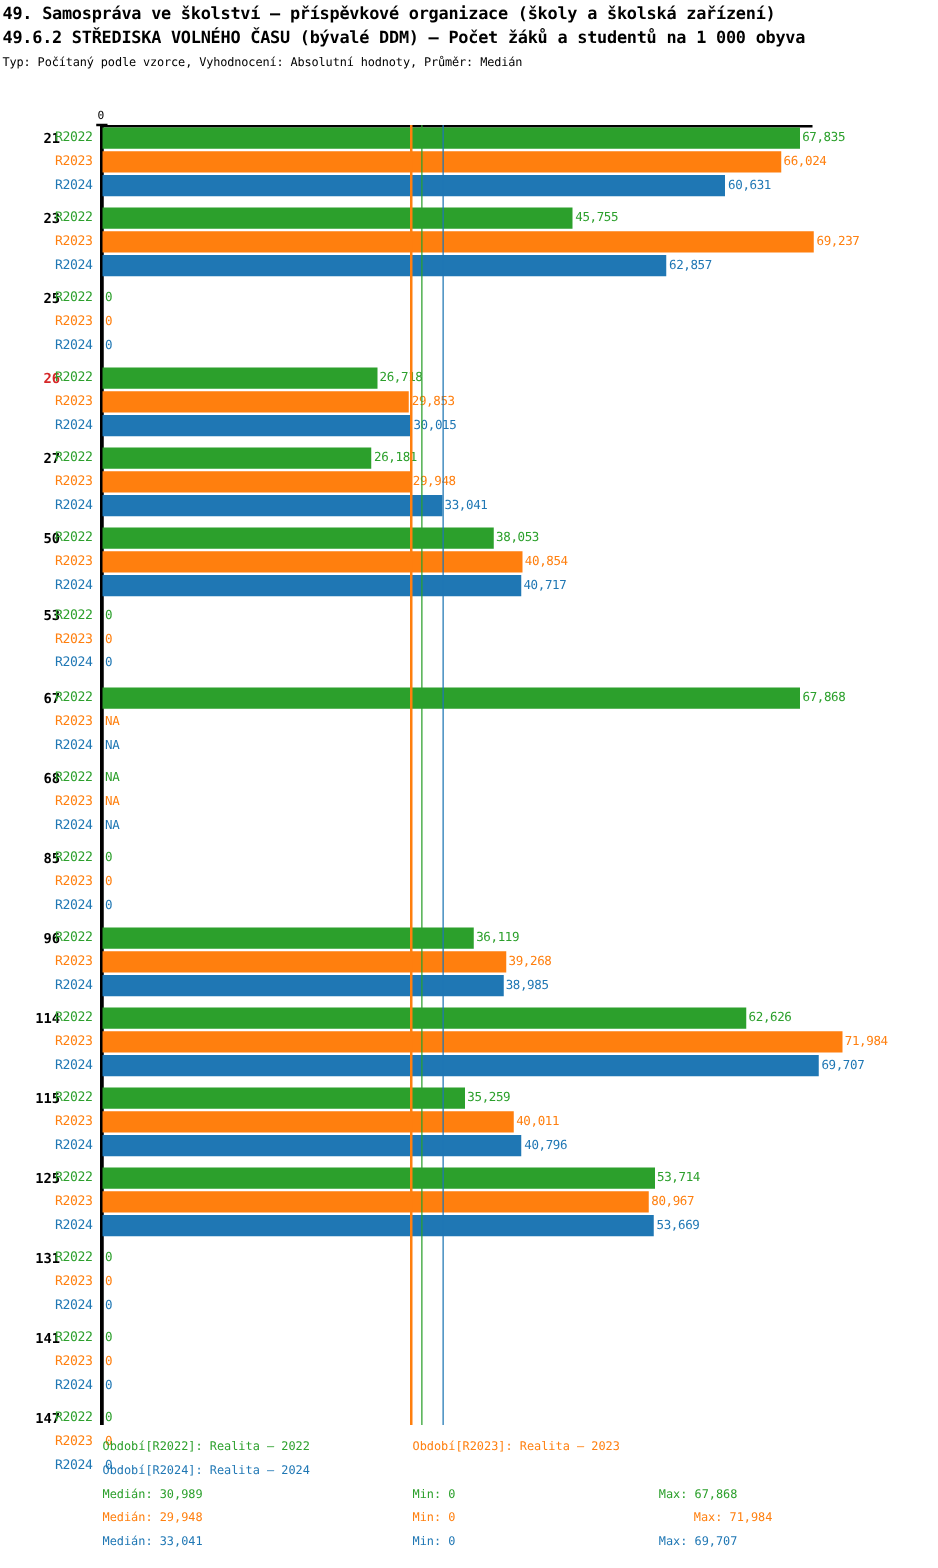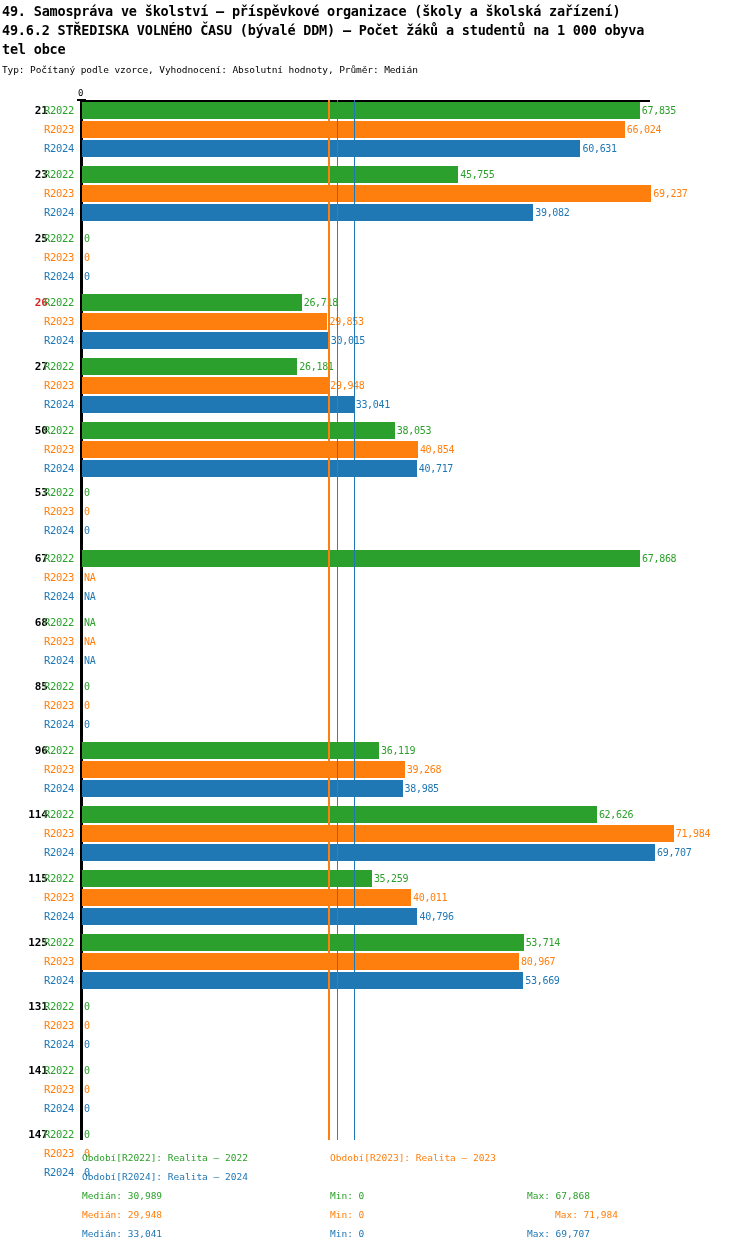--- a/index.html
+++ b/index.html
@@ -58,21 +58,20 @@
   .lg-c1{position:absolute;left:82px;font-size:9.5px;line-height:19px;white-space:nowrap;}
   .lg-c2{position:absolute;left:330px;font-size:9.5px;line-height:19px;white-space:nowrap;}
   .lg-c3{position:absolute;left:527px;font-size:9.5px;line-height:19px;white-space:nowrap;}
 </style>
 </head>
 <body>
 
 <div class="header">
   <div class="title-line">49. Samospráva ve školství – příspěvkové organizace (školy a školská zařízení)</div>
   <div class="title-line">49.6.2 STŘEDISKA VOLNÉHO ČASU (bývalé DDM) – Počet žáků a studentů na 1 000 obyva</div>
-  <div class="title-line">tel obce</div>
   <div class="subtitle">Typ: Počítaný podle vzorce, Vyhodnocení: Absolutní hodnoty, Průměr: Medián</div>
 </div>
 
 <div class="plot" id="plot">
   <div class="axis-zero-label">0</div>
   <div class="tick"></div>
   <div class="axis-top"></div>
   <div class="axis-line"></div>
 <div class="grp" style="top: 13px; height: 57px;">
       <div class="grp-label" style="color: rgb(0, 0, 0);">21</div>
@@ -100,21 +99,21 @@
         <div class="bar-val" style="color: rgb(44, 160, 44); left: 460.19px;">45,755</div>
       </div>
       <div class="bar-row" style="top: 19px;">
         <div class="series-label" style="color: rgb(255, 127, 14);">R2023</div>
         <div class="bar" style="width: 569.256px; background: rgb(255, 127, 14);"></div>
         <div class="bar-val" style="color: rgb(255, 127, 14); left: 653.256px;">69,237</div>
       </div>
       <div class="bar-row" style="top: 38px;">
         <div class="series-label" style="color: rgb(31, 119, 180);">R2024</div>
         <div class="bar" style="width: 451.206px; background: rgb(31, 119, 180);"></div>
-        <div class="bar-val" style="color: rgb(31, 119, 180); left: 535.206px;">39,082</div>
+        <div class="bar-val" style="color: rgb(31, 119, 180); left: 535.206px;">62,857</div>
       </div>
     </div>
     <div class="grp" style="top: 141px; height: 57px;">
       <div class="grp-label" style="color: rgb(0, 0, 0);">25</div>
       <div class="bar-row" style="top: 0px;">
         <div class="series-label" style="color: rgb(44, 160, 44);">R2022</div>
         <div class="bar-val" style="color: rgb(44, 160, 44); left: 84px;">0</div>
       </div>
       <div class="bar-row" style="top: 19px;">
         <div class="series-label" style="color: rgb(255, 127, 14);">R2023</div>

